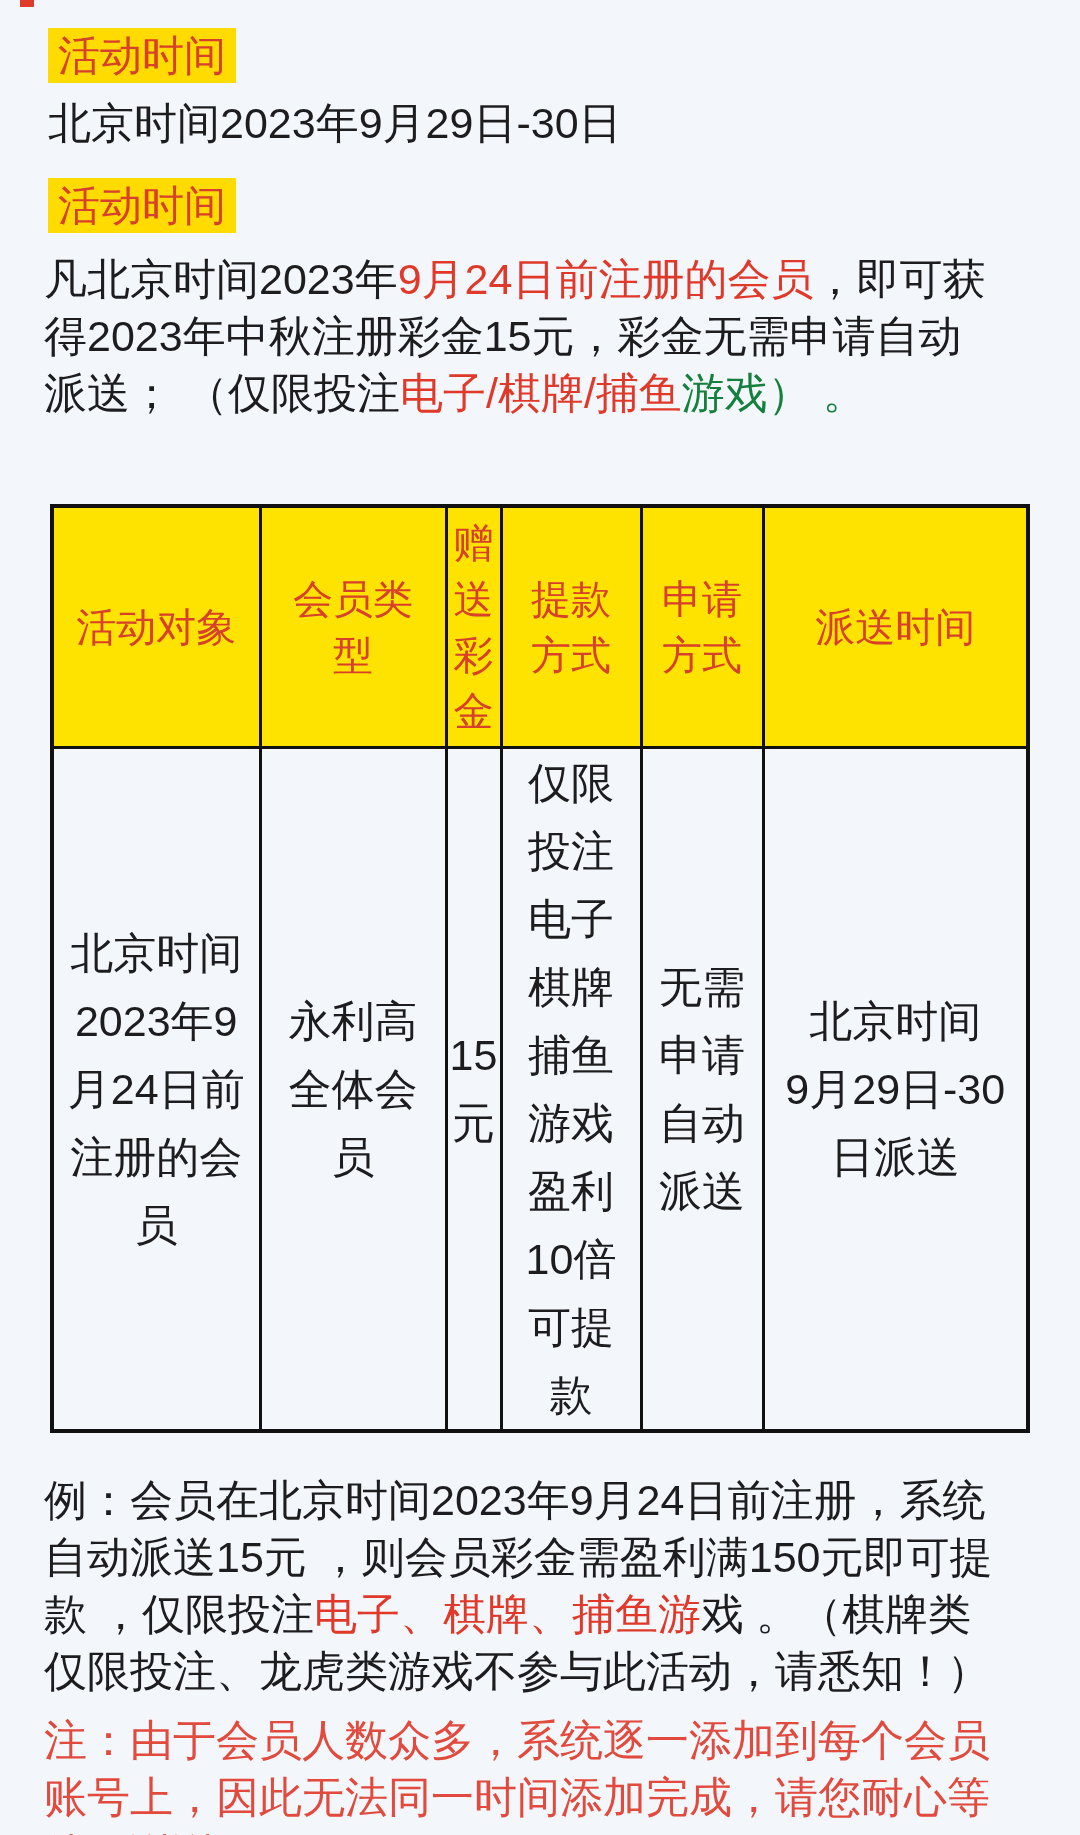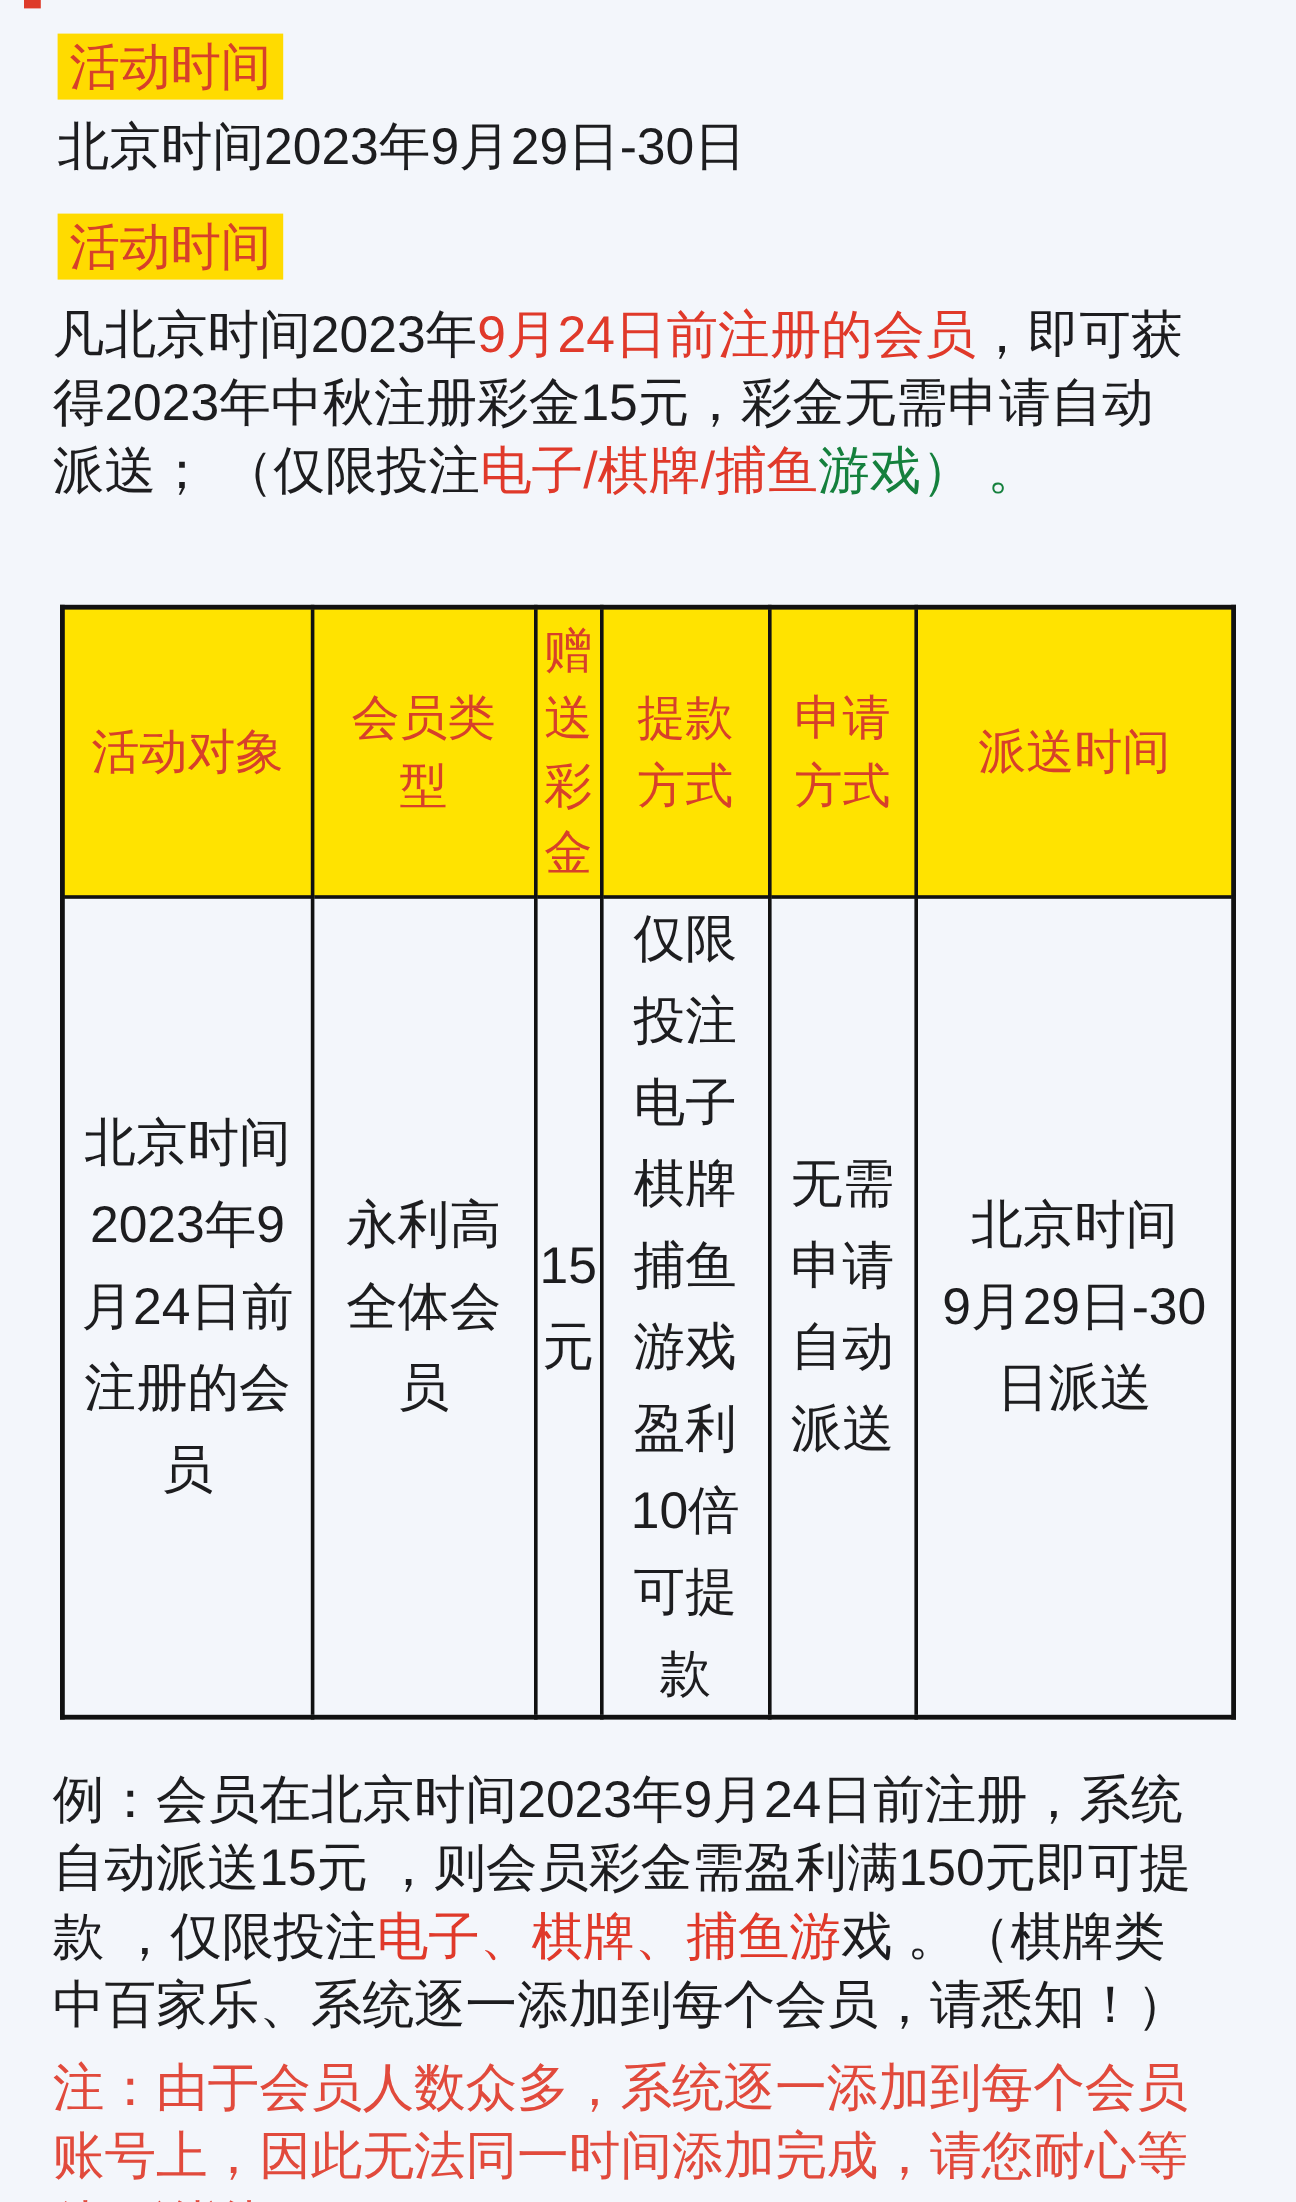--- a/index.html
+++ b/index.html
@@ -154,20 +154,20 @@
           <td>北京时间
 9月29日-30
 日派送</td>
         </tr>
       </tbody>
     </table>
 
     <div class="para example-para"><span style="color: rgb(29, 29, 31);">例：会员在北京时间2023年9月24日前注册，系统
 自动派送15元 ，则会员彩金需盈利满150元即可提
 款 ，仅限投注</span><span style="color: rgb(224, 57, 42);">电子、棋牌、捕鱼游</span><span style="color: rgb(29, 29, 31);">戏 。（棋牌类
-中百家乐、系统逐一添加到每个会员，请悉知！）</span></div>
+仅限投注、龙虎类游戏不参与此活动，请悉知！）</span></div>
 
     <div class="para note-para">注：由于会员人数众多，系统逐一添加到每个会员
 账号上，因此无法同一时间添加完成，请您耐心等
 待，谢谢！</div>
 
   </div>
 </div>
 
 </body></html>

